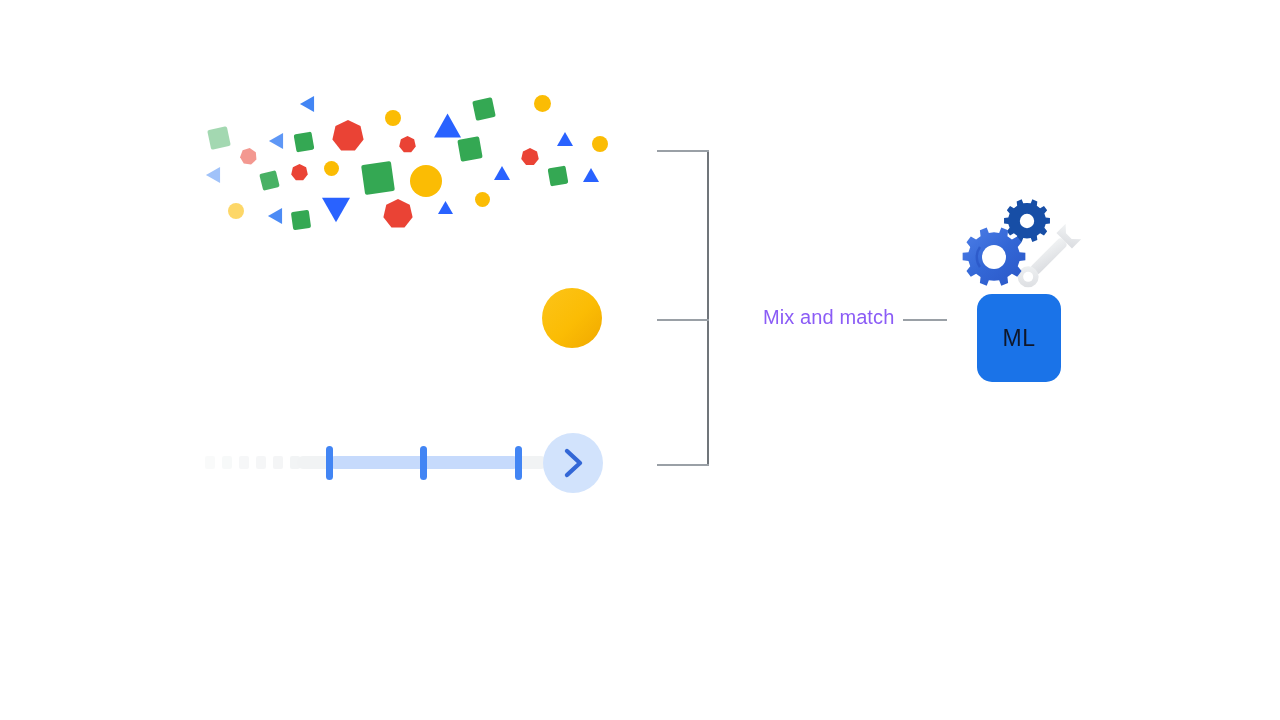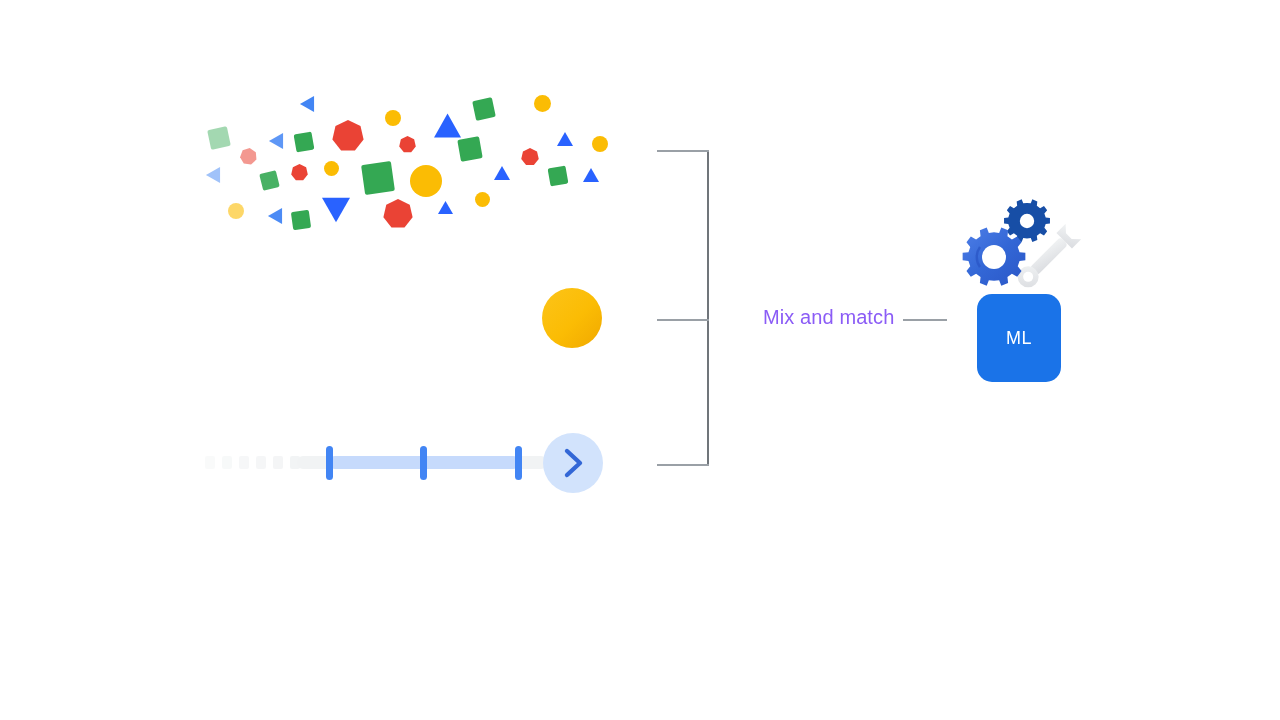--- a/index.html
+++ b/index.html
@@ -53,23 +53,23 @@
     top: 294px;
     width: 84px;
     height: 88px;
     background: #1a73e8;
     border-radius: 15px;
     display: flex;
     align-items: center;
     justify-content: center;
   }
   .mltext {
-    color: #ffffff;
+    color: #0f172a;
     font-family: "Liberation Sans", sans-serif;
-    font-size: 18px;
+    font-size: 23px;
     letter-spacing: 0.5px;
     line-height: 1;
   }
   
   .track-dashes {
     position: absolute;
     top: 456px;
     left: 205px;
     display: flex;
     gap: 7px;

